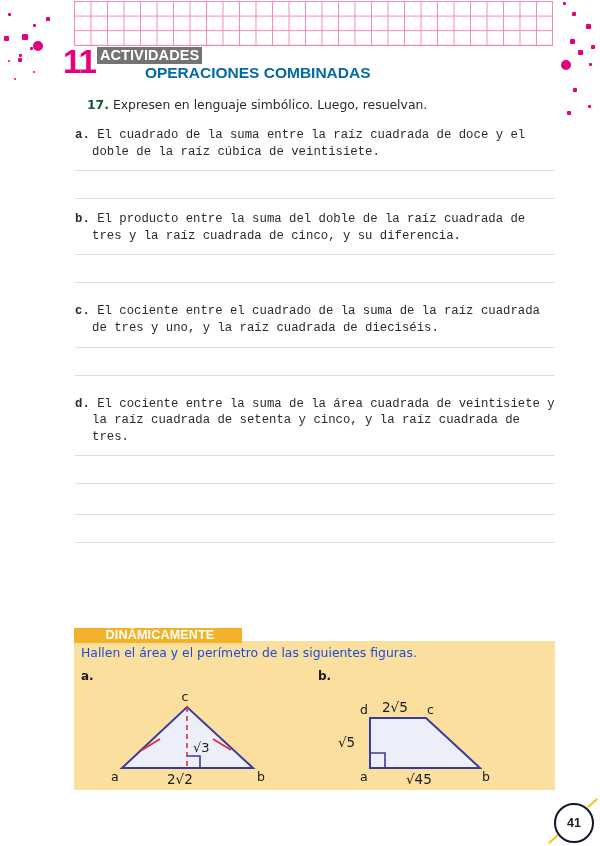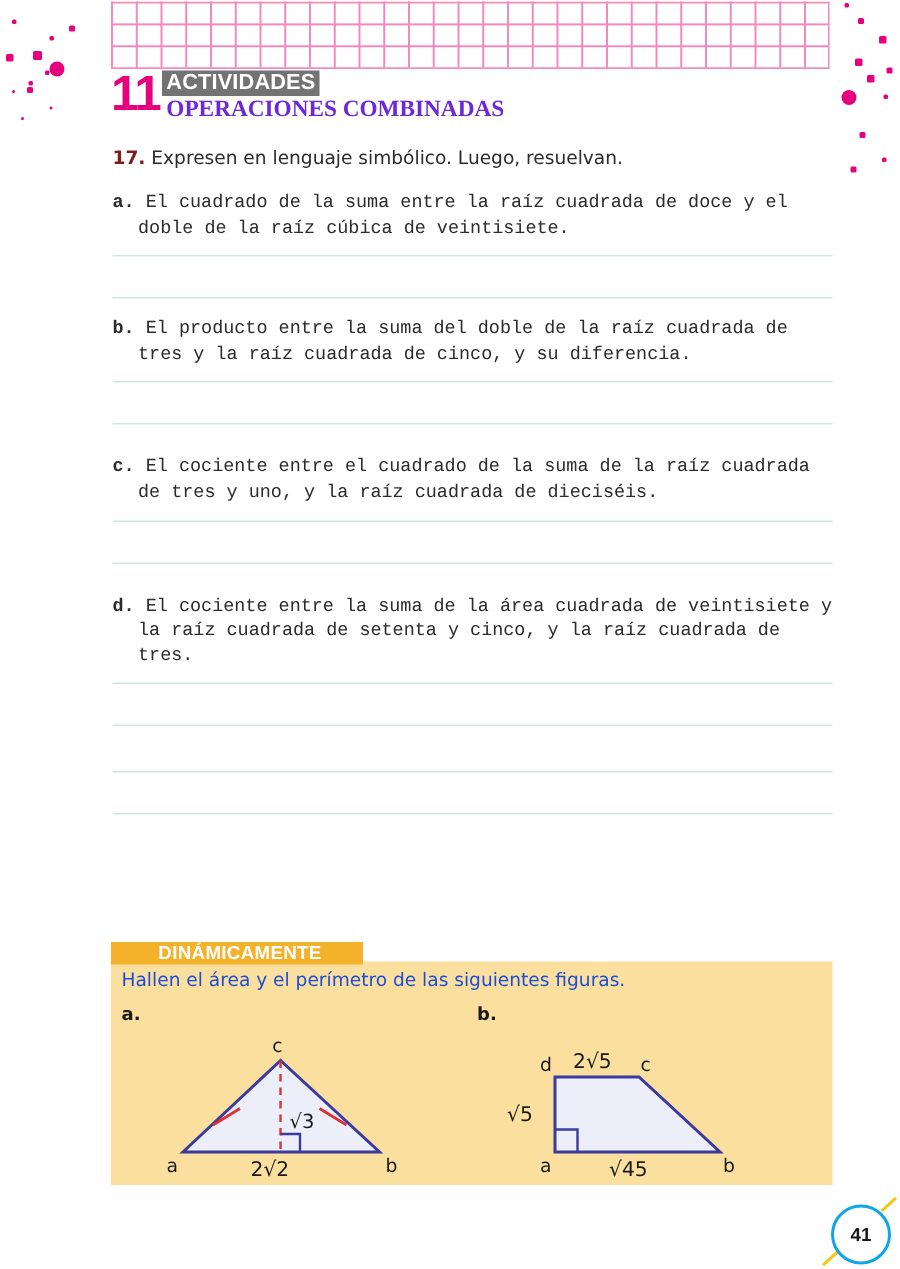--- a/index.html
+++ b/index.html
@@ -42,21 +42,21 @@
     background-size: 16.5px 14.6px;
     background-position: 0 0;
     border-right: 1px solid #f488bd;
     border-bottom: 1px solid #f488bd;
     box-sizing: border-box;
   }
 
   
   .heading {
     position: absolute;
-    left: 74px;
+    left: 63px;
     top: 46px;
     display: flex;
     align-items: flex-start;
   }
   .heading-number {
     font-size: 33px;
     font-weight: 700;
     color: #e6007e;
     line-height: 31px;
     letter-spacing: -1px;
@@ -73,39 +73,41 @@
     color: #ffffff;
     font-size: 14.5px;
     font-weight: 700;
     letter-spacing: 0.1px;
     line-height: 14px;
     padding: 1px 3px 2px 3px;
     align-self: flex-start;
     font-family: "Liberation Sans", sans-serif;
   }
   .heading-title {
-    color: #6d28d9;
+    color: #0369a1;
     font-size: 15.5px;
     font-weight: 700;
     line-height: 16px;
     padding: 1px 0 0 3px;
-    font-family: Liberation Serif, serif;
+    font-family: Liberation Sans, sans-serif;
+    margin-left: 45px;
   }
 
   
   .exercise-intro {
     position: absolute;
     left: 75px;
     top: 97px;
     font-size: 12.4px;
     line-height: 16px;
   }
   .ex-num {
-    color: #7f1d1d;
-    font-weight: 700;
+    color: #14532d;
+    font-weight: 700;
+    margin-left: 12px;
   }
 
   .items {
     position: absolute;
     left: 75px;
     top: 127px;
     width: 480px;
   }
   .item {
     margin-bottom: 0;
@@ -188,21 +190,21 @@
   .figure-a { left: 105px; top: 676px; }
   .figure-b { left: 330px; top: 676px; }
 
   
   .page-badge {
     position: absolute;
     left: 554px;
     top: 803px;
     width: 36px;
     height: 36px;
-    border: 2px solid #0ea5e9;
+    border: 2px solid #0f172a;
     border-radius: 50%;
     background: #ffffff;
     display: flex;
     align-items: center;
     justify-content: center;
   }
   .page-badge-num {
     font-size: 12.5px;
     font-weight: 700;
     color: #1a1a1a;

